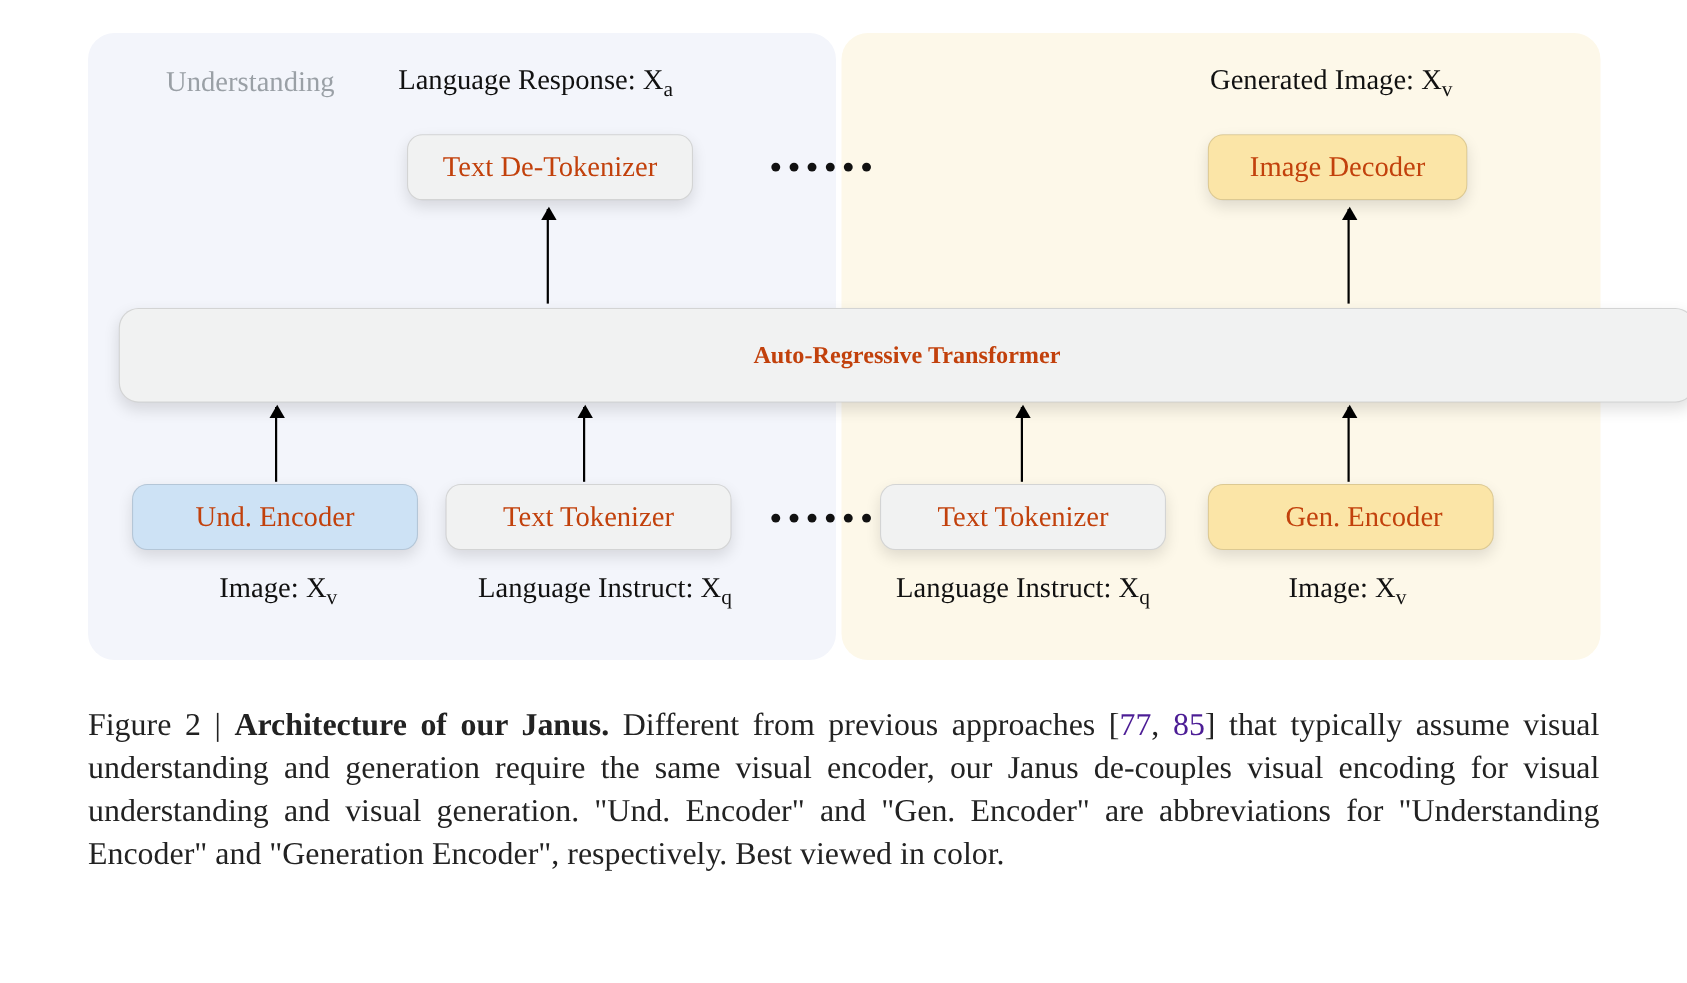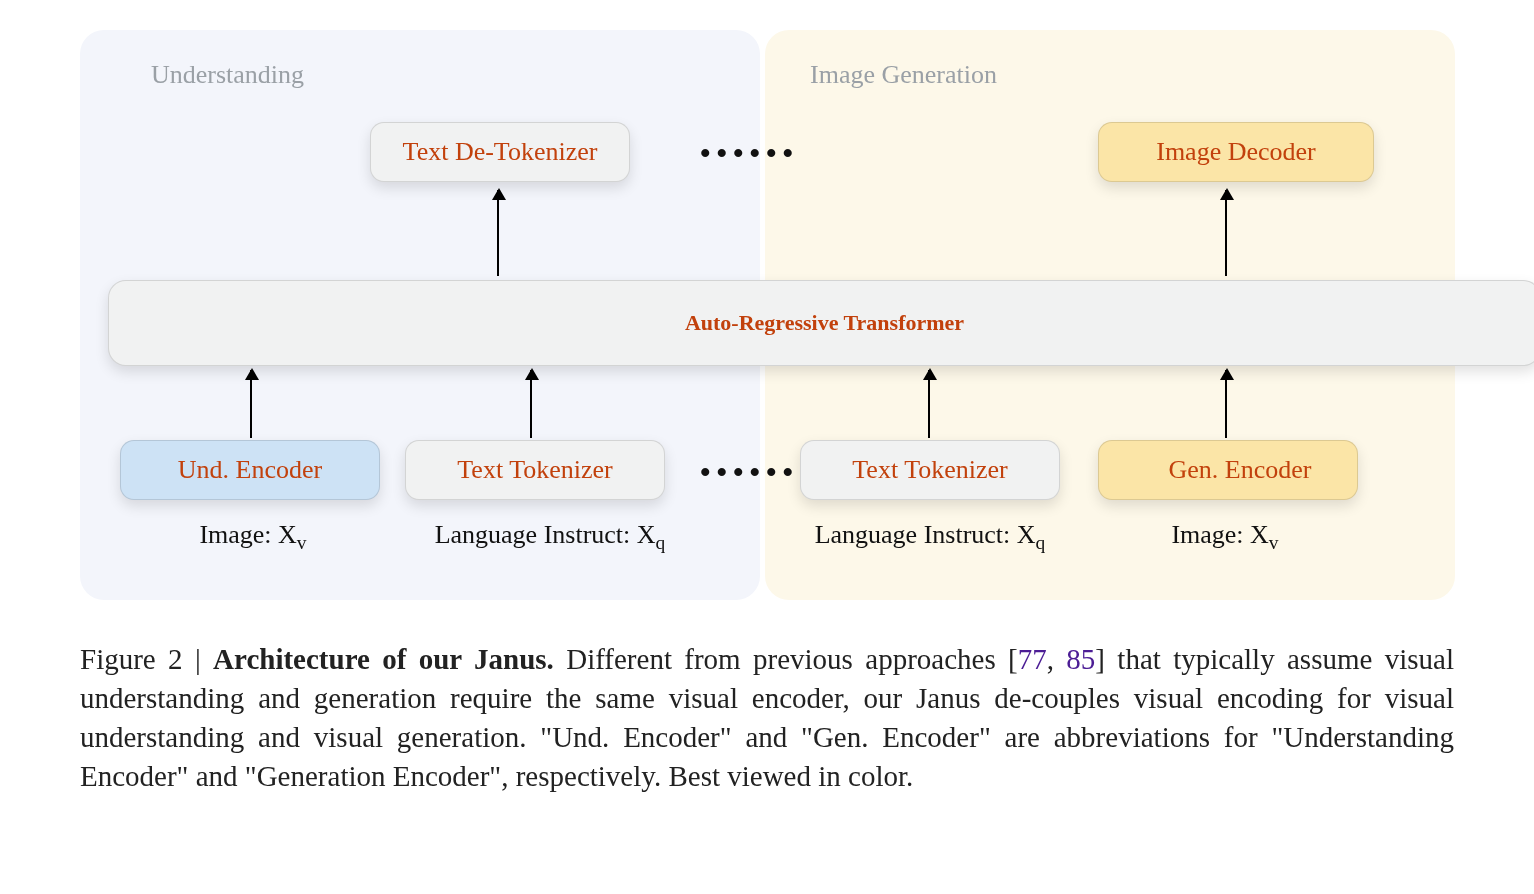--- a/index.html
+++ b/index.html
@@ -63,21 +63,21 @@
     color: #c2410c;
     border-radius: 14px;
     border: 1px solid rgba(0,0,0,0.12);
     box-shadow: 0 6px 14px rgba(0,0,0,0.12);
   }
   .block-gray { background: #f1f2f2; }
   .block-blue { background: #cde2f5; }
   .block-yellow { background: #fbe5a7; }
 
   .text-detok { left: 290px; top: 92px; width: 260px; height: 60px; }
-  .img-decoder { left: 1018px; top: 92px; width: 276px; height: 60px; }
+  .img-decoder { left: 1018px; top: 92px; width: 236px; height: 60px; }
   .transformer {
     left: 28px; top: 250px; width: 1433px; height: 86px;
     font-size: 22px; font-weight: 600;
     border-radius: 18px;
   }
   .und-enc { left: 40px; top: 410px; width: 260px; height: 60px; }
   .text-tok-l { left: 325px; top: 410px; width: 260px; height: 60px; }
   .text-tok-r { left: 720px; top: 410px; width: 260px; height: 60px; }
   .gen-enc { left: 1018px; top: 410px; width: 260px; height: 60px; padding-left: 24px; }
 
@@ -142,22 +142,27 @@
 </style>
 </head>
 <body>
 
 <div class="diagram-area">
 
   <div class="panel panel-left"></div>
   <div class="panel panel-right"></div>
 
   <div class="section-title section-left-title">Understanding</div>
-  <div class="section-title section-right-title">Image Generation</div>
-
+
+  <div class="output-label output-left-label">
+    <span>Language Response: X</span><span class="sub">a</span>
+  </div>
+  <div class="output-label output-right-label">
+    <span>Generated Image: X</span><span class="sub">v</span>
+  </div>
 
   <div class="block block-gray text-detok">Text De-Tokenizer</div>
   <div class="block block-yellow img-decoder">Image Decoder</div>
 
   <div class="dots dots-top">••••••</div>
 
   <div class="arrow arr-top-l"></div>
   <div class="arrow arr-top-r"></div>
 
   <div class="block block-gray transformer">Auto-Regressive Transformer</div>

